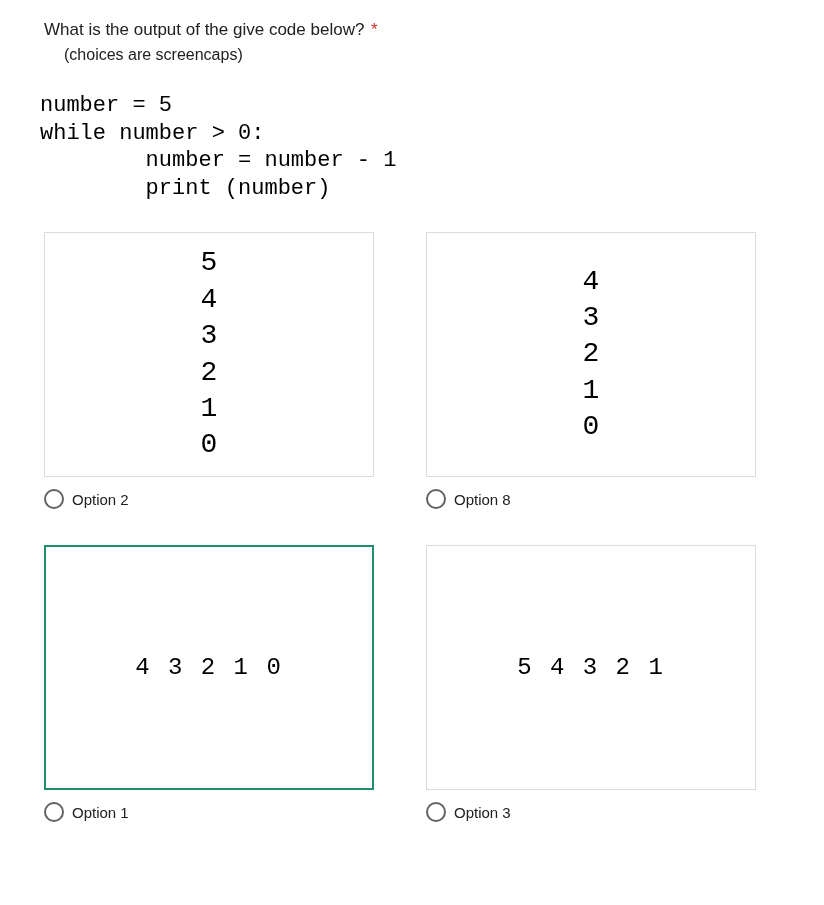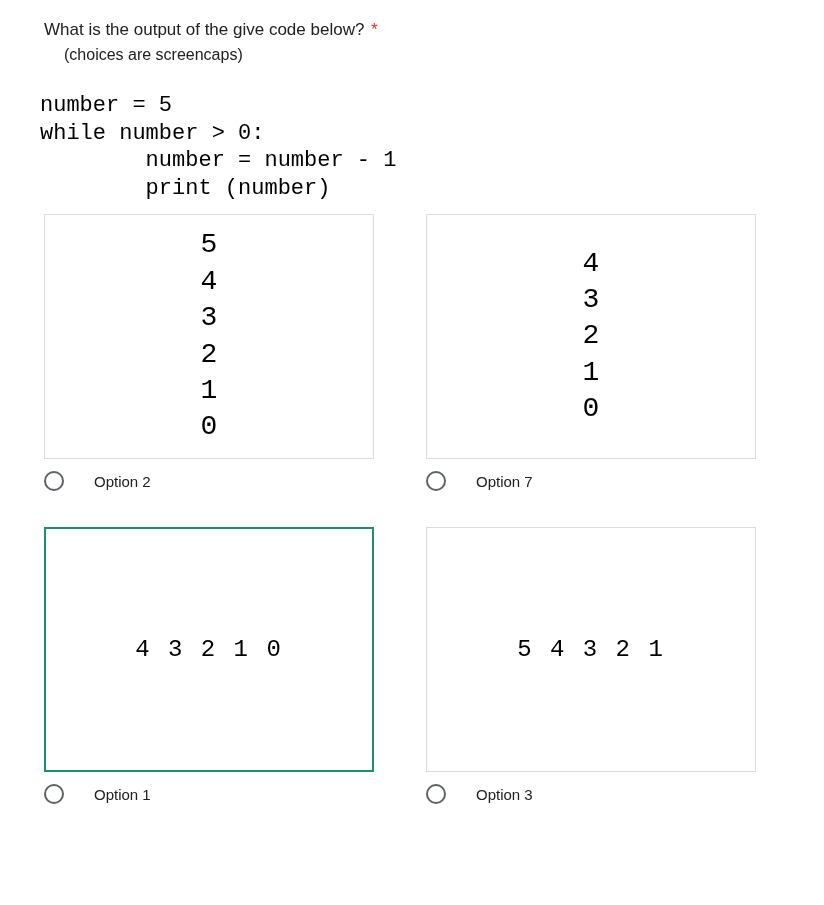--- a/index.html
+++ b/index.html
@@ -30,21 +30,21 @@
       color: #202124;
       margin-left: 20px;
       margin-bottom: 28px;
     }
     .code-block {
       font-family: "Consolas", "Courier New", monospace;
       font-size: 22px;
       line-height: 1.25;
       white-space: pre;
       color: #000;
-      margin-bottom: 12px;
+      margin-bottom: 30px;
       margin-left: -4px;
     }
     .options-grid {
       display: flex;
       flex-wrap: wrap;
       gap: 36px 52px;
     }
     .option-col {
       width: 330px;
     }
@@ -71,21 +71,21 @@
       white-space: pre;
       background: #fff;
     }
     .output-text.single-line {
       font-size: 24px;
       letter-spacing: 2px;
     }
     .option-row {
       display: flex;
       align-items: center;
-      gap: 30px;
+      gap: 8px;
     }
     .radio {
       width: 20px;
       height: 20px;
       border: 2px solid #5f6368;
       border-radius: 50%;
       flex: 0 0 auto;
       display: inline-block;
     }
     .option-label {
@@ -130,21 +130,21 @@
     <div class="option-col">
       <div class="image-box">
         <div class="output-text">4
 3
 2
 1
 0</div>
       </div>
       <div class="option-row">
         <span class="radio"></span>
-        <span class="option-label">Option 7</span>
+        <span class="option-label">Option 8</span>
       </div>
     </div>
 
     <div class="option-col">
       <div class="image-box selected">
         <div class="output-text single-line">4 3 2 1 0</div>
       </div>
       <div class="option-row">
         <span class="radio"></span>
         <span class="option-label">Option 1</span>

